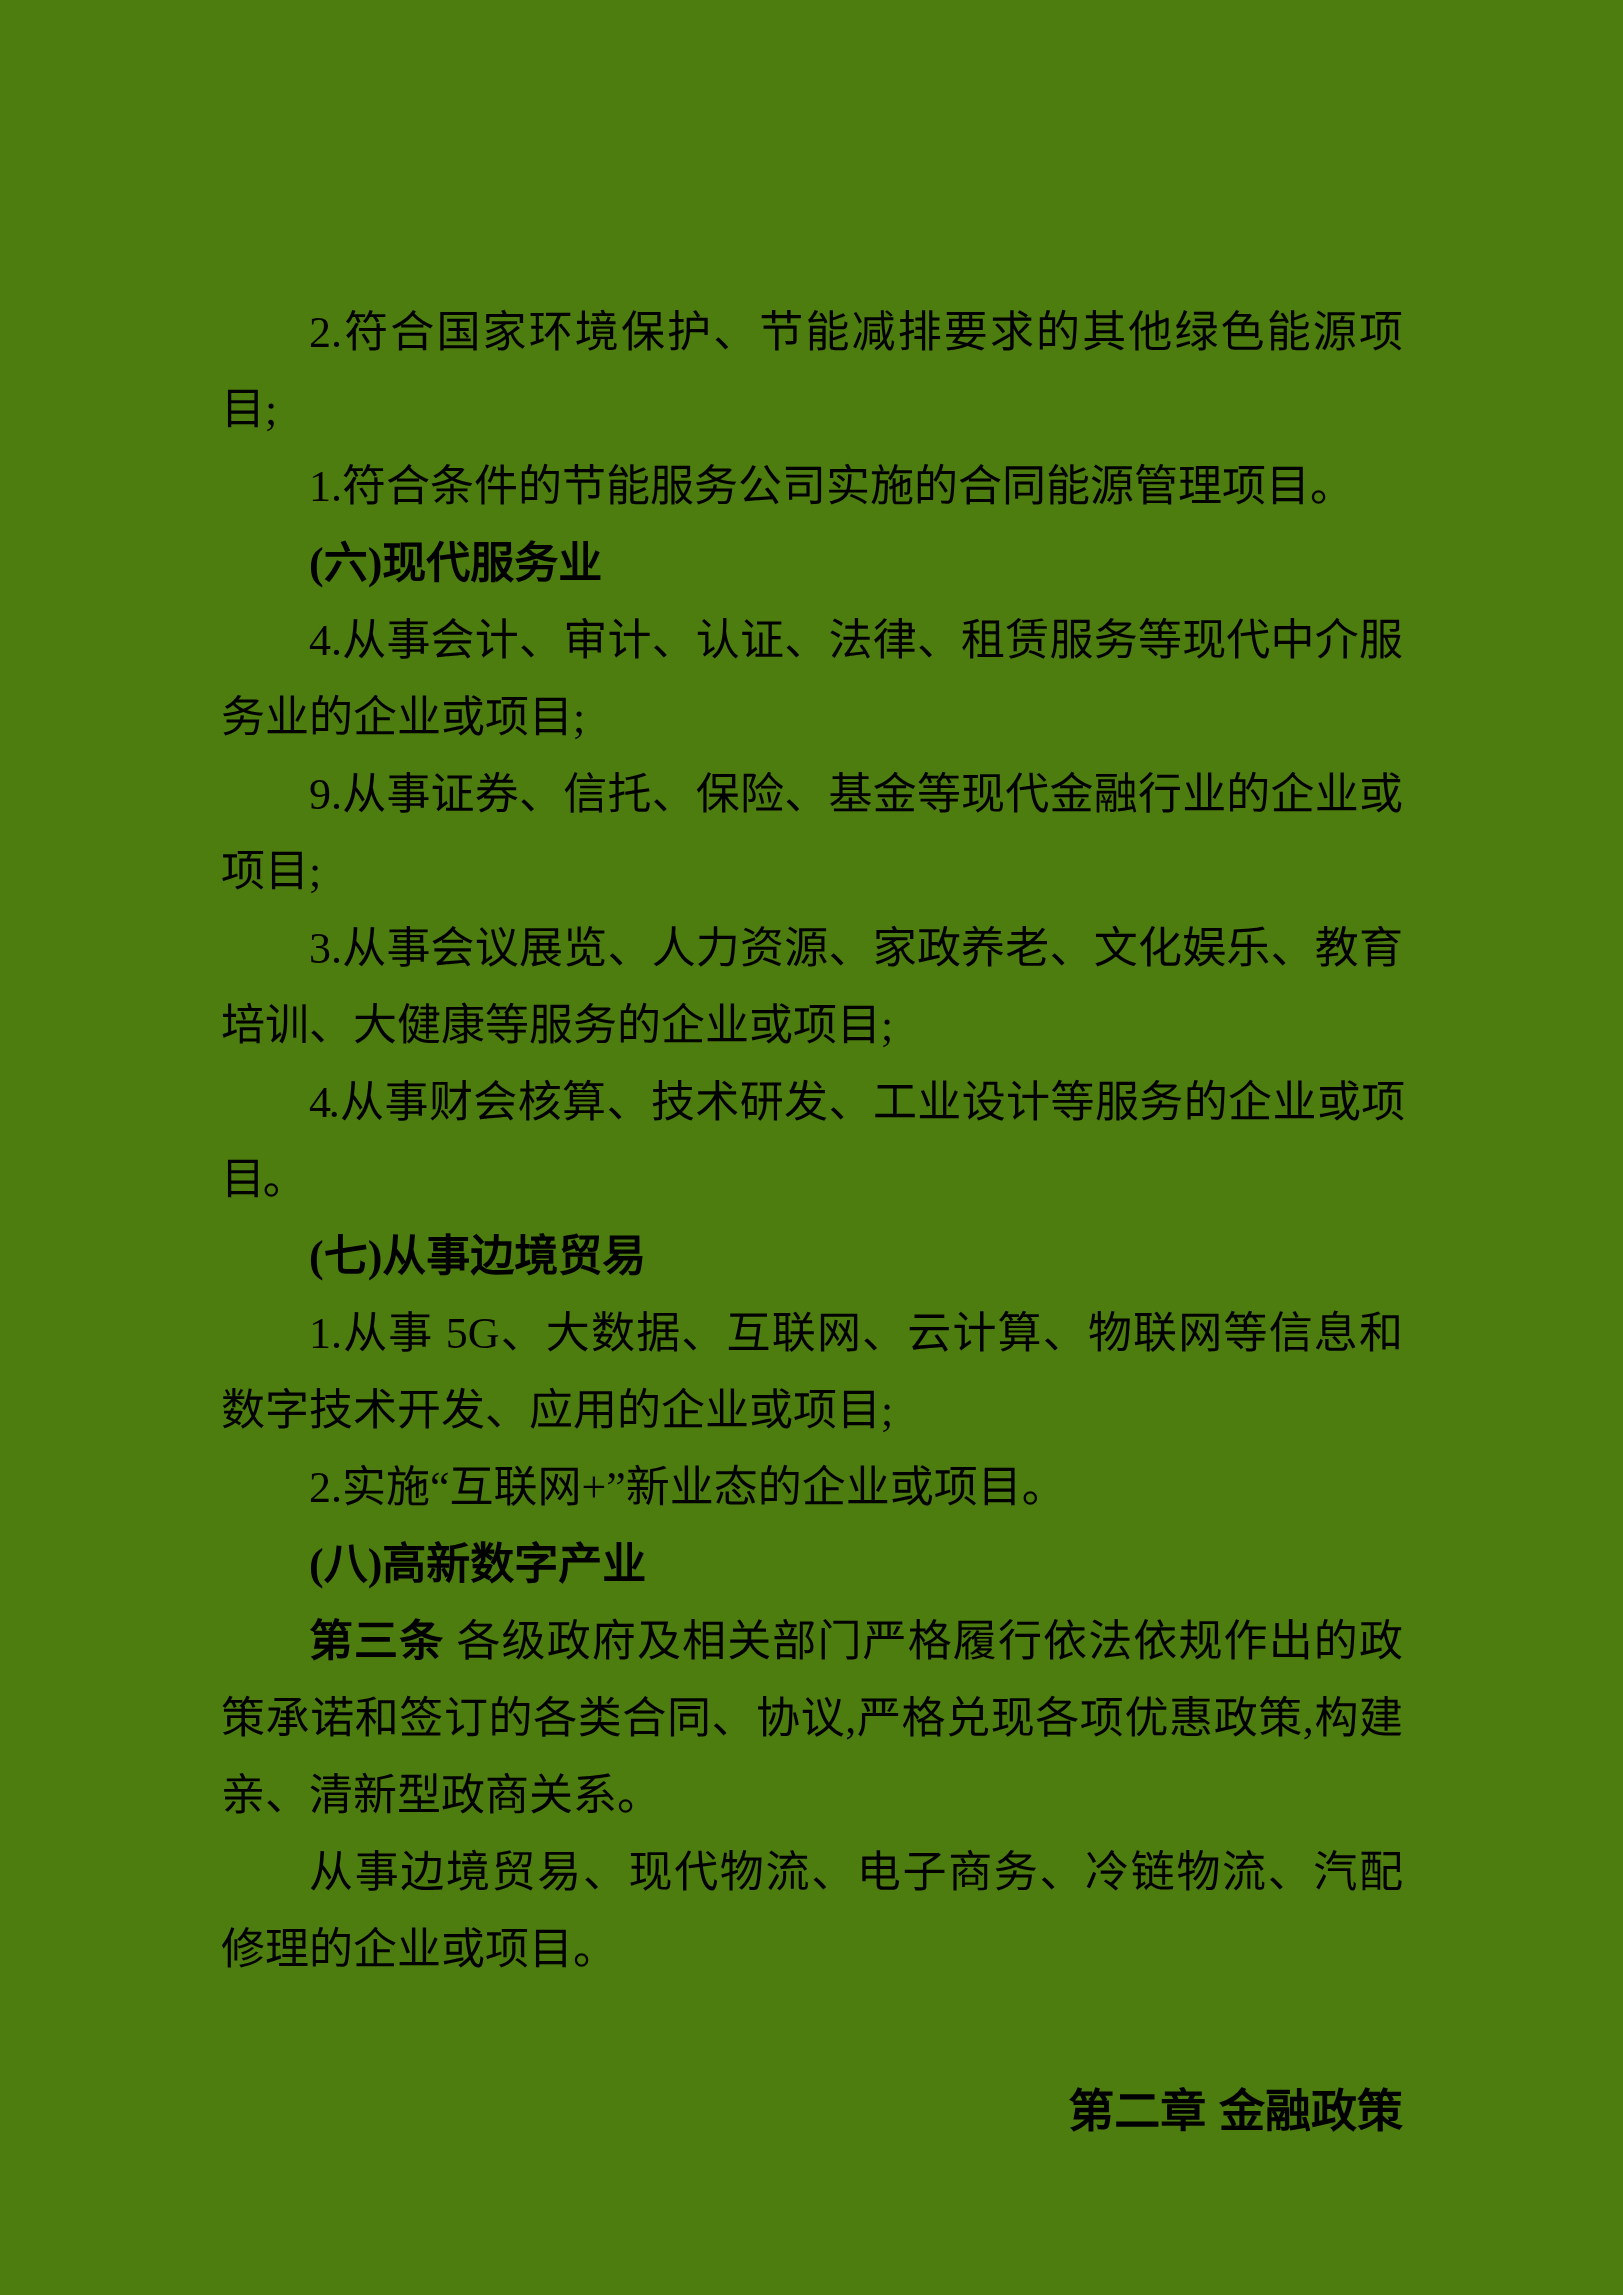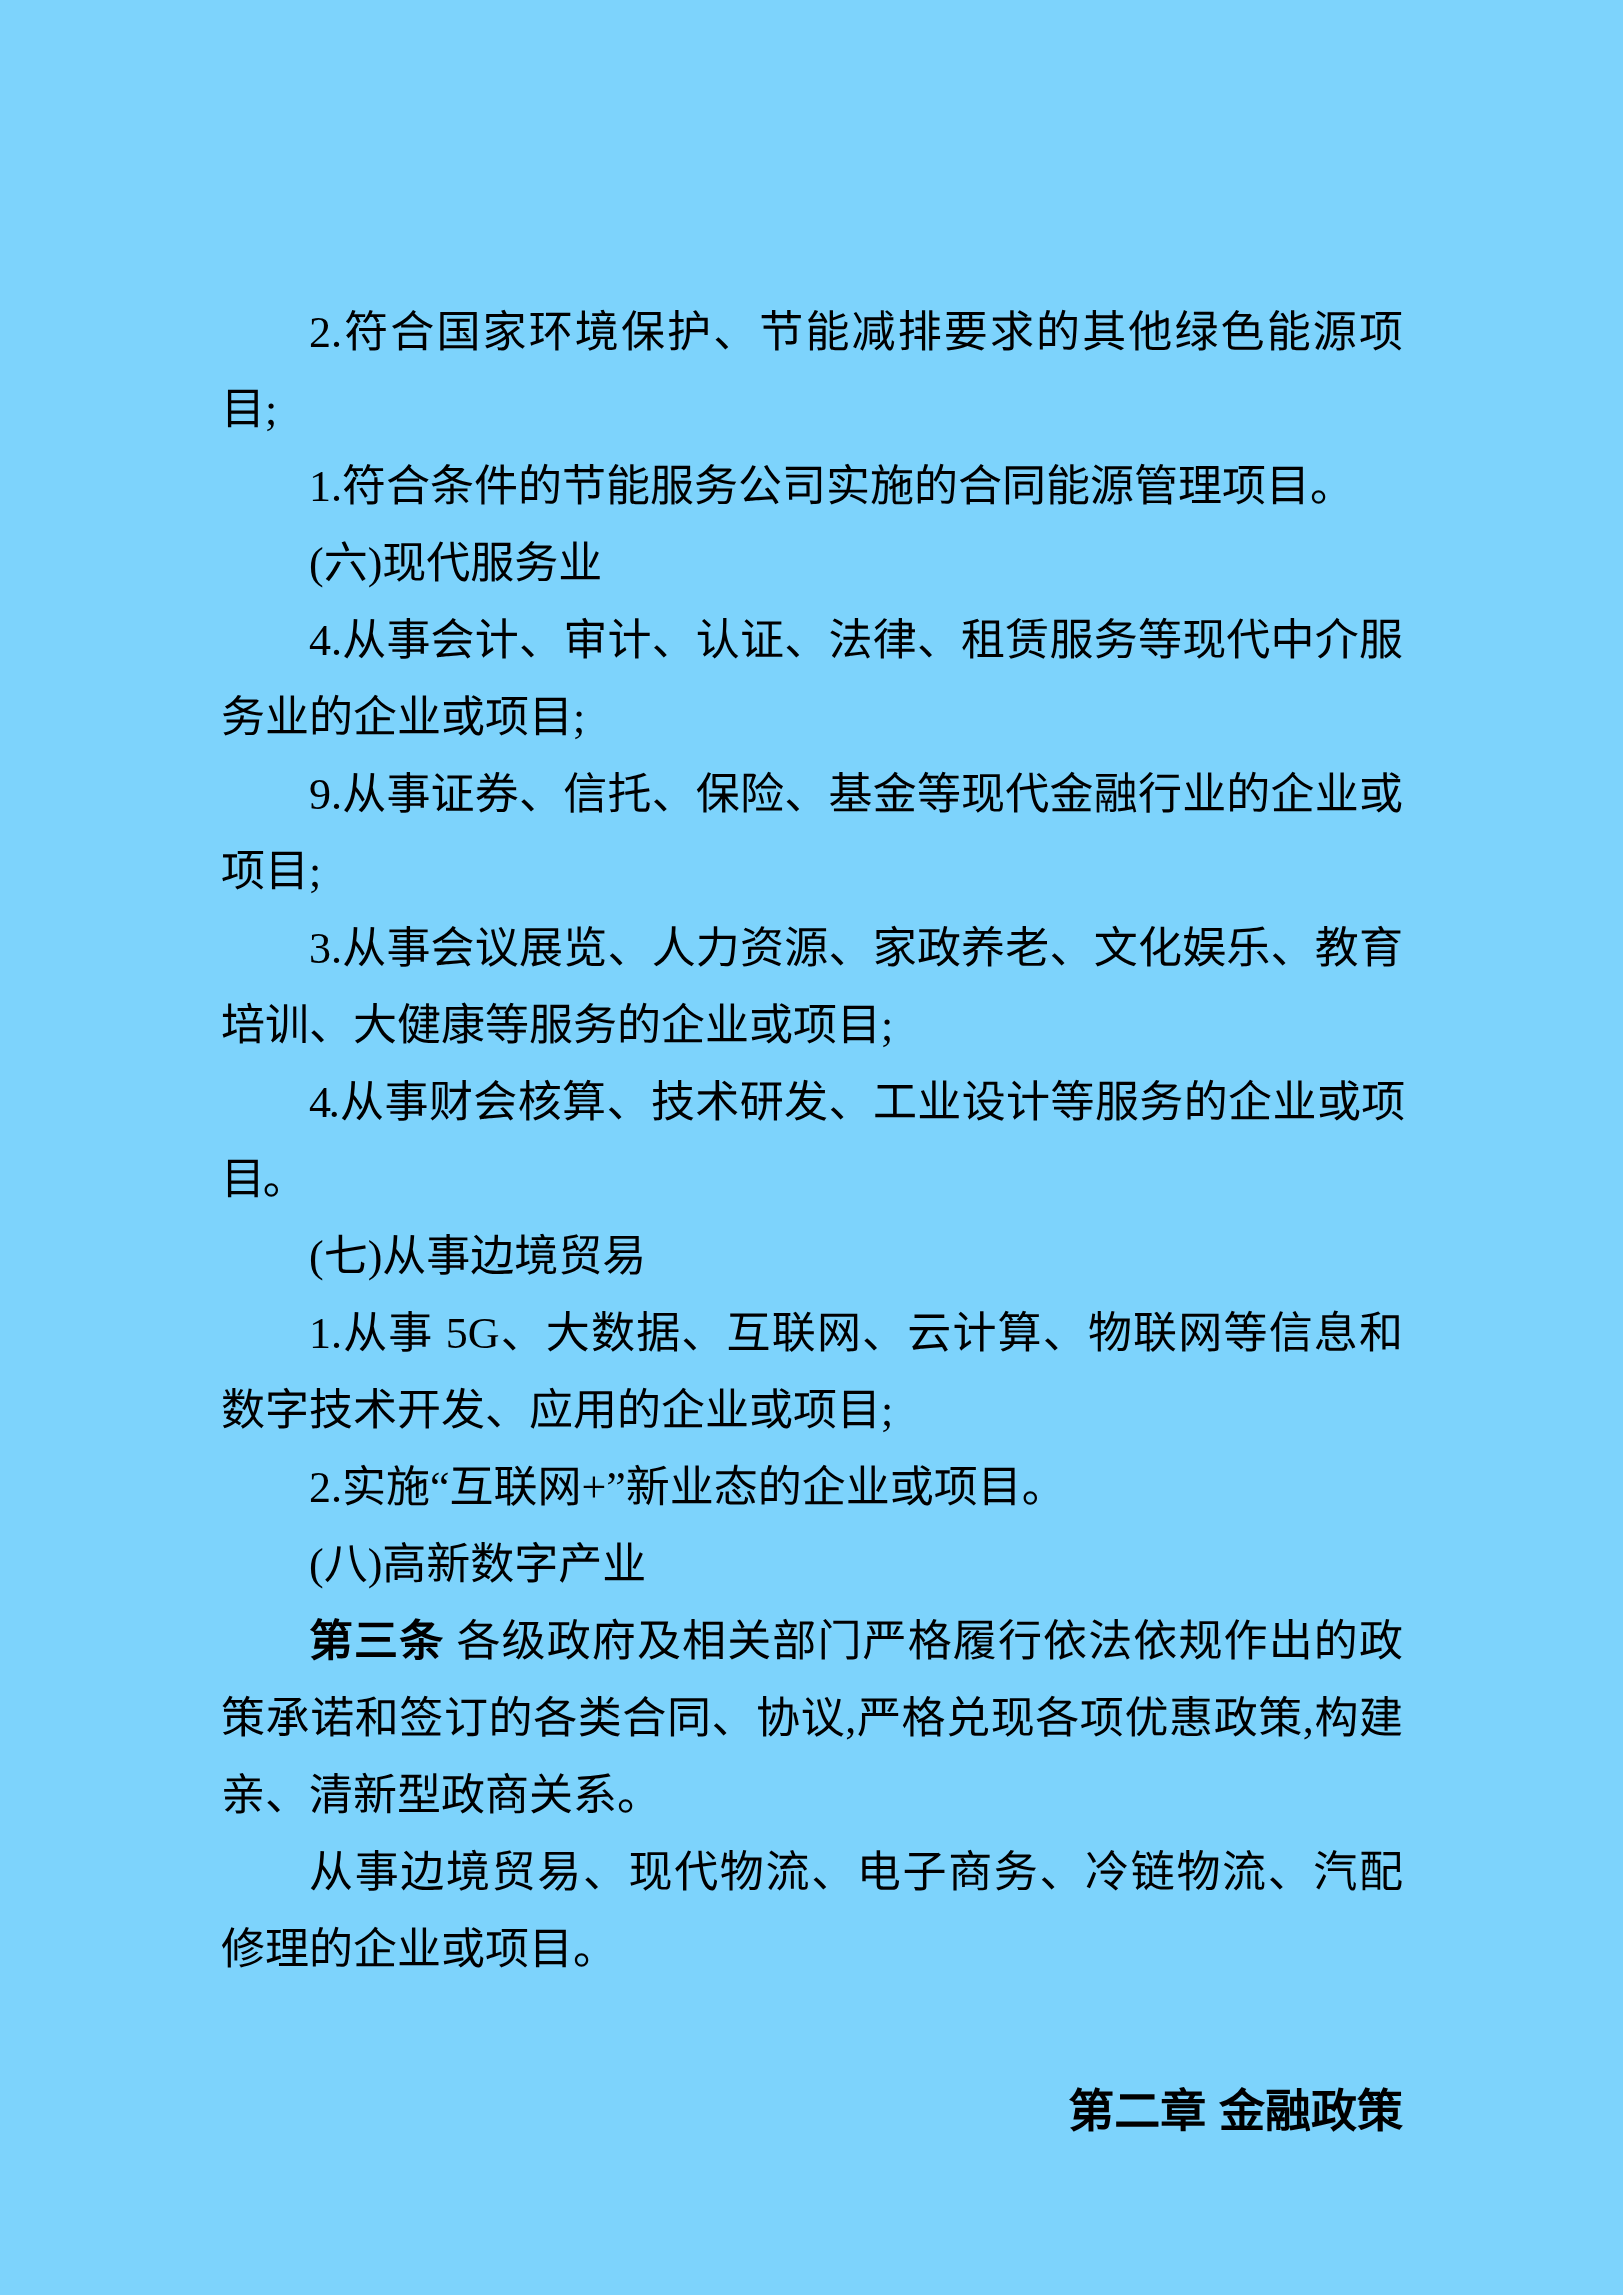--- a/index.html
+++ b/index.html
@@ -7,21 +7,21 @@
     padding: 0;
   }
   body {
     background: #e8e8e8;
     font-family: "Liberation Serif", serif;
   }
   .page {
     position: relative;
     width: 1623px;
     height: 2295px;
-    background: #7dd3fc;
+    background: #4d7c0f;
     margin: 0 auto;
     overflow: hidden;
   }
   .content {
     position: absolute;
     left: 221px;
     top: 294px;
     width: 1182px;
     color: #000000;
   }
@@ -30,21 +30,21 @@
     font-family: "Liberation Serif", serif;
     font-size: 44px;
     line-height: 77px;
     color: #000000;
     text-align: justify;
     text-justify: inter-ideograph;
     text-indent: 2em;
     word-break: normal;
   }
   .sec-head {
-    font-weight: 400;
+    font-weight: 700;
   }
   .squeeze {
     letter-spacing: -2.3px;
   }
   .clause-label {
     font-weight: 700;
   }
   .chapter-heading {
     margin: 0;
     margin-top: 85px;

